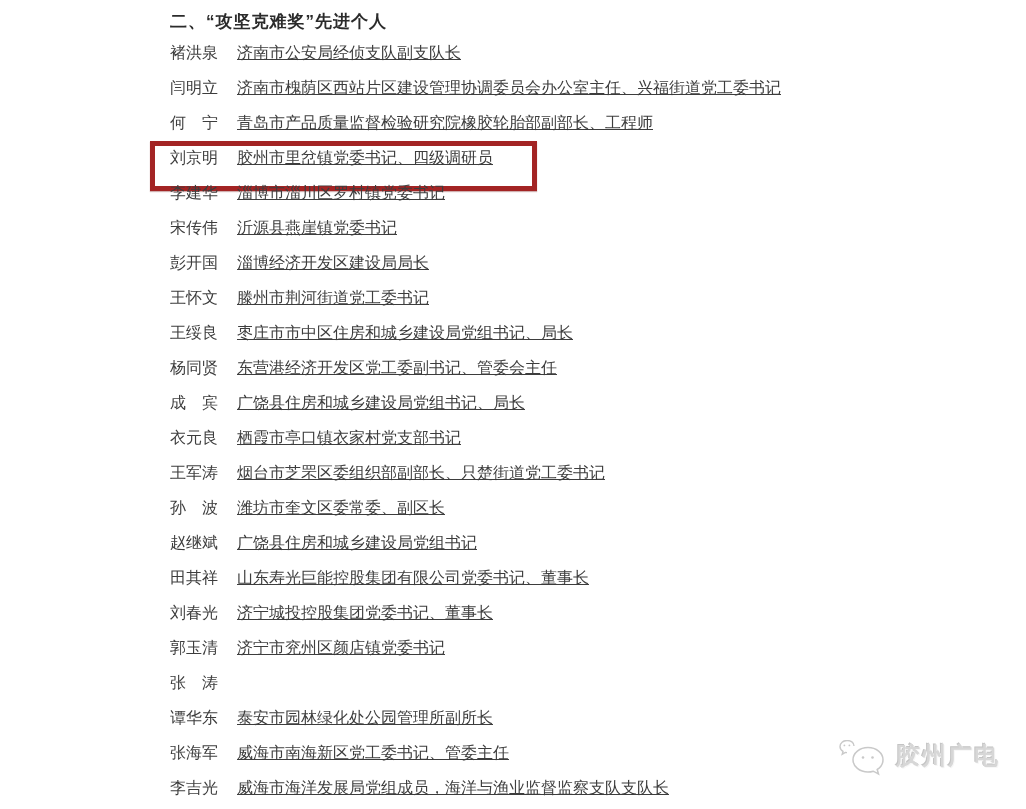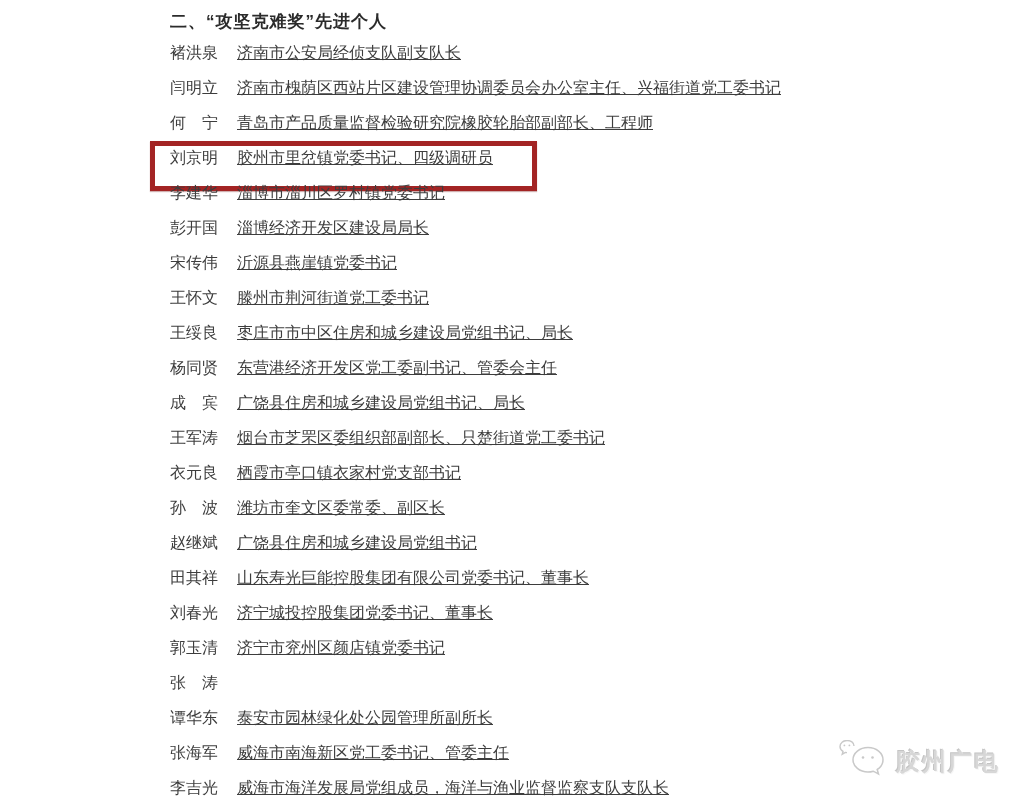--- a/index.html
+++ b/index.html
@@ -58,21 +58,21 @@
     height:40px;
     border:5px solid var(--hl-color);
     box-shadow:0 1px 1px rgba(120,30,30,.35);
     pointer-events:none;
   }
   .watermark{
     position:absolute;
     left:838px;
     top:740px;
     display:flex;
-    align-items:center;
+    align-items:flex-start;
     gap:6px;
     user-select:none;
   }
   .wm-text{
     font-size:24px;
     font-weight:bold;
     letter-spacing:2px;
     color:var(--wm-color);
     text-shadow:1px 1px 0 #f7f7f7, -1px -1px 0 #c4c4c4;
   }
@@ -99,50 +99,50 @@
   </div>
       <div class="row highlighted">
     <span class="person-name">刘京明</span>
     <span class="person-title">胶州市里岔镇党委书记、四级调研员</span>
   </div>
       <div class="row">
     <span class="person-name">李建华</span>
     <span class="person-title">淄博市淄川区罗村镇党委书记</span>
   </div>
       <div class="row">
+    <span class="person-name">宋传伟</span>
+    <span class="person-title">沂源县燕崖镇党委书记</span>
+  </div>
+      <div class="row">
     <span class="person-name">彭开国</span>
     <span class="person-title">淄博经济开发区建设局局长</span>
-  </div>
-      <div class="row">
-    <span class="person-name">宋传伟</span>
-    <span class="person-title">沂源县燕崖镇党委书记</span>
   </div>
       <div class="row">
     <span class="person-name">王怀文</span>
     <span class="person-title">滕州市荆河街道党工委书记</span>
   </div>
       <div class="row">
     <span class="person-name">王绥良</span>
     <span class="person-title">枣庄市市中区住房和城乡建设局党组书记、局长</span>
   </div>
       <div class="row">
     <span class="person-name">杨同贤</span>
     <span class="person-title">东营港经济开发区党工委副书记、管委会主任</span>
   </div>
       <div class="row">
     <span class="person-name">成　宾</span>
     <span class="person-title">广饶县住房和城乡建设局党组书记、局长</span>
   </div>
       <div class="row">
+    <span class="person-name">衣元良</span>
+    <span class="person-title">栖霞市亭口镇衣家村党支部书记</span>
+  </div>
+      <div class="row">
     <span class="person-name">王军涛</span>
     <span class="person-title">烟台市芝罘区委组织部副部长、只楚街道党工委书记</span>
-  </div>
-      <div class="row">
-    <span class="person-name">衣元良</span>
-    <span class="person-title">栖霞市亭口镇衣家村党支部书记</span>
   </div>
       <div class="row">
     <span class="person-name">孙　波</span>
     <span class="person-title">潍坊市奎文区委常委、副区长</span>
   </div>
       <div class="row">
     <span class="person-name">赵继斌</span>
     <span class="person-title">广饶县住房和城乡建设局党组书记</span>
   </div>
       <div class="row">

